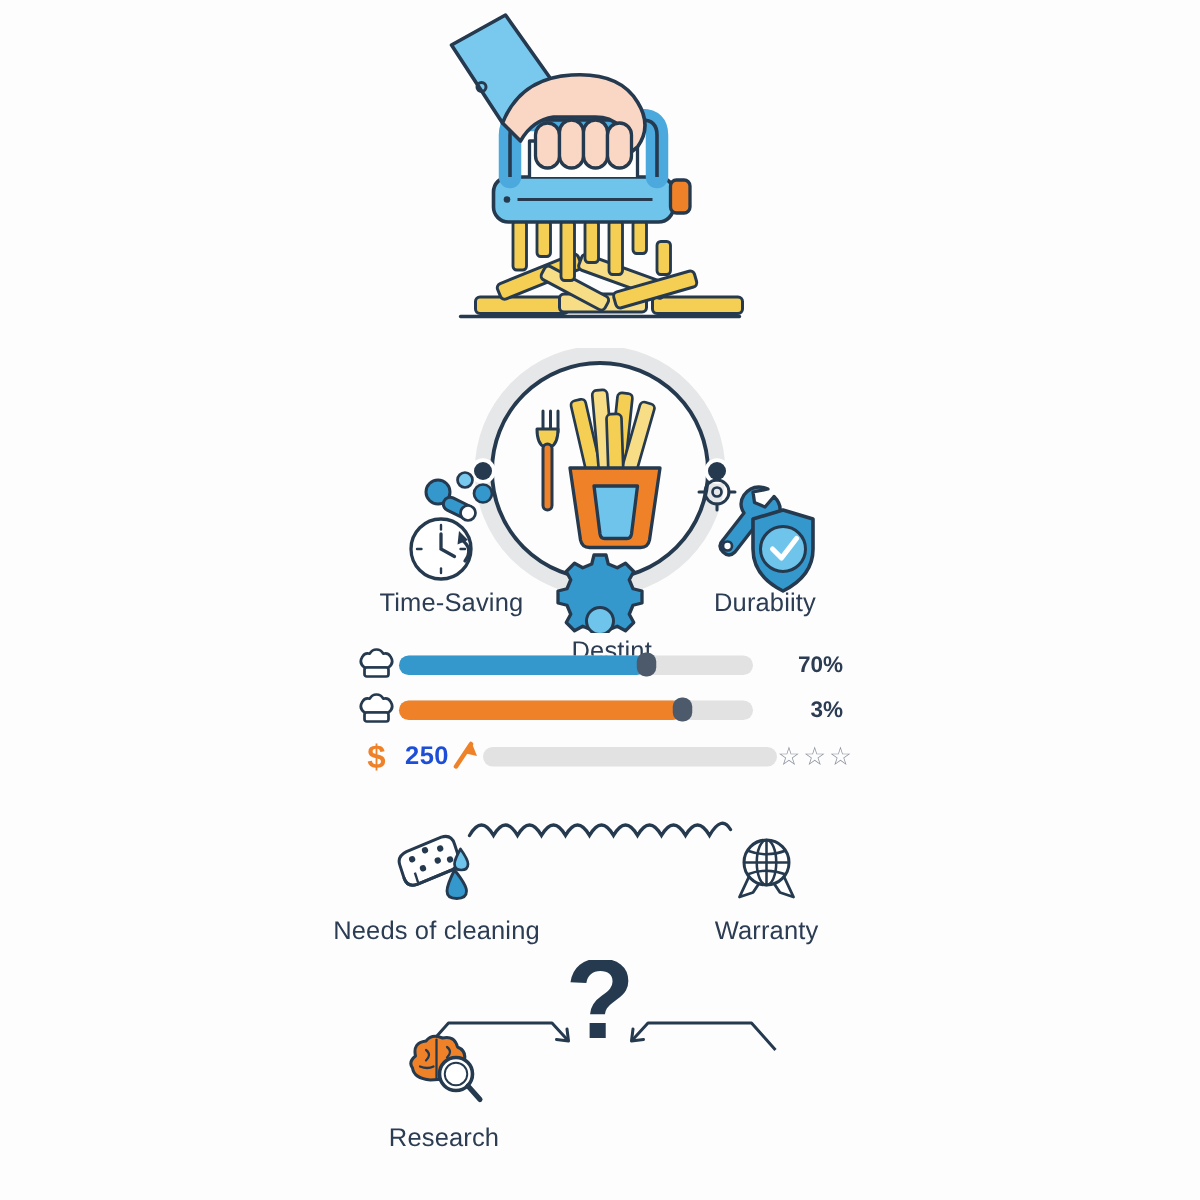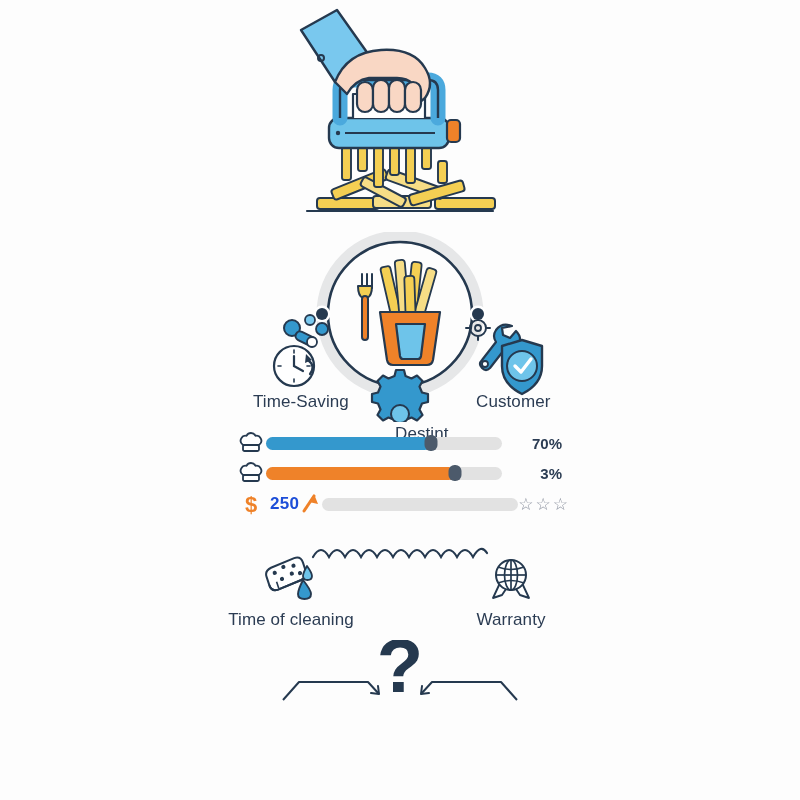--- a/index.html
+++ b/index.html
@@ -25,21 +25,21 @@
     font-weight:400;
   }
 
   
   #hero{top:6px;left:50%;transform:translateX(-50%);}
 
   
   #feature-ring{top:232px;left:50%;transform:translateX(-50%);}
   .feat-label{position:absolute;}
   #label-time{top:392px;left:253px;}
-  #label-design{top:424px;left:371px;padding-left:24px;}
+  #label-design{top:424px;left:357px;padding-left:24px;}
   #label-dura{top:392px;left:476px;}
 
   
   #stats{position:absolute;top:430px;left:236px;width:330px;}
   .stat-row{
     display:flex;align-items:center;
     height:26px;margin-bottom:4px;
   }
   .stat-icon{width:30px;height:24px;flex:0 0 30px;display:flex;align-items:center;justify-content:center;}
   .bar-track{
@@ -244,21 +244,21 @@
       <g>
         <path d="M272 108 L292 114 L292 134 Q292 152 272 162 Q252 152 252 134 L252 114 Z" fill="#3498cd" stroke="#25394f" stroke-width="2.4" stroke-linejoin="round"></path>
         <circle cx="272" cy="134" r="15" fill="#6ec4ea" stroke="#25394f" stroke-width="2"></circle>
         <path d="M265 134 L271 140 L281 127" fill="none" stroke="#fff" stroke-width="3.4" stroke-linecap="round" stroke-linejoin="round"></path>
       </g>
     </svg>
   </div>
 
   <div class="abs label feat-label" id="label-time">Time-Saving</div>
   <div class="abs label feat-label" id="label-design">Destint</div>
-  <div class="abs label feat-label" id="label-dura">Customer</div>
+  <div class="abs label feat-label" id="label-dura">Durabiity</div>
 
   <div id="stats">
 
     <div class="stat-row">
       <span class="stat-icon">
         <svg width="26" height="22" viewBox="0 0 26 22">
           <path d="M5 13 Q1 10 3.5 6 Q5 3 8.5 3.8 Q10 1 13 1 Q16 1 17.5 3.8 Q21 3 22.5 6 Q25 10 21 13 Z" fill="#fff" stroke="#25394f" stroke-width="1.8" stroke-linejoin="round"></path>
           <rect x="5" y="13" width="16" height="6" rx="1.5" fill="#fff" stroke="#25394f" stroke-width="1.8"></rect>
         </svg>
       </span>
@@ -323,21 +323,21 @@
               <circle cx="35" cy="12" r="2.1"></circle>
                 <circle cx="20" cy="21" r="2.1"></circle>
               <circle cx="31" cy="19" r="2.1"></circle>
                 <circle cx="39" cy="21" r="2.1"></circle>
             </g>
           </g>
           <path d="M45 10 Q50 17 50 20 Q50 24 45.5 24 Q41 24 41 20 Q41 17 45 10 Z" fill="#6ec4ea" stroke="#25394f" stroke-width="1.8" stroke-linejoin="round"></path>
           <path d="M41 24 Q49 34 49 38 Q49 43 42.5 43 Q36 43 36 38 Q36 34 41 24 Z" fill="#3498cd" stroke="#25394f" stroke-width="1.9" stroke-linejoin="round"></path>
         </svg>
       </span>
-      <span class="label">Time of cleaning</span>
+      <span class="label">Needs of cleaning</span>
     </div>
 
     <div class="benefit">
       <span>
         <svg width="50" height="44" viewBox="0 0 50 44">
           <path d="M14 27 L7 42 L16 39 L20 33 Z" fill="#fff" stroke="#25394f" stroke-width="1.9" stroke-linejoin="round"></path>
           <path d="M36 27 L43 42 L34 39 L30 33 Z" fill="#fff" stroke="#25394f" stroke-width="1.9" stroke-linejoin="round"></path>
           <circle cx="25" cy="19" r="15" fill="#fff" stroke="#25394f" stroke-width="2"></circle>
           <g fill="none" stroke="#25394f" stroke-width="1.7">
             <ellipse cx="25" cy="19" rx="6.5" ry="15"></ellipse>
@@ -365,16 +365,34 @@
         <path d="M242 60 L226 42 L157 42 L146 54" fill="none" stroke="#25394f" stroke-width="2" stroke-linejoin="round"></path>
         <path d="M146 54 L154 53 M146 54 L147 46" fill="none" stroke="#25394f" stroke-width="2" stroke-linecap="round"></path>
       </g>
 
       <text x="125" y="52" text-anchor="middle" font-family="Liberation Sans, sans-serif" font-size="76" font-weight="bold" fill="#25394f">?</text>
     </svg>
   </div>
 
   <div id="decisions">
 
+    <div class="decision">
+      <span>
+        <svg width="58" height="48" viewBox="0 0 58 48">
+          <path d="M10 16 Q8 7 17 6 Q21 1 28 4 Q36 2 38 10 Q45 13 42 21 Q44 29 35 31 L20 32 Q9 31 8 24 Q5 20 10 16 Z" fill="#ef8229" stroke="#25394f" stroke-width="2" stroke-linejoin="round"></path>
+          <g fill="none" stroke="#25394f" stroke-width="1.5" stroke-linecap="round">
+            <path d="M24 5 L24 31"></path>
+            <path d="M17 12 Q21 15 17 19"></path>
+            <path d="M31 10 Q35 13 31 17"></path>
+            <path d="M13 23 Q18 25 22 23"></path>
+            <path d="M30 23 Q34 26 31 30"></path>
+          </g>
+          <circle cx="37" cy="28" r="11" fill="#fff" stroke="#25394f" stroke-width="2.4"></circle>
+          <circle cx="37" cy="28" r="7.5" fill="#fff" stroke="#25394f" stroke-width="1.3"></circle>
+          <line x1="45" y1="36" x2="53" y2="45" stroke="#25394f" stroke-width="3.4" stroke-linecap="round"></line>
+        </svg>
+      </span>
+      <span class="label">Research</span>
+    </div>
 
   </div>
 
 </div>
 
 </body></html>

